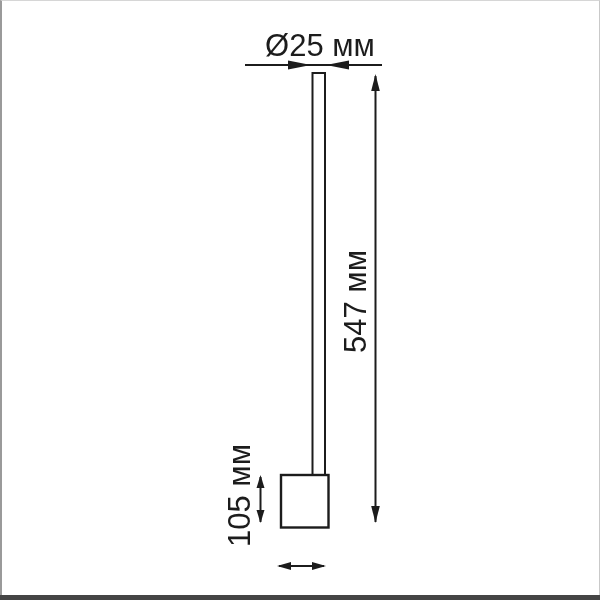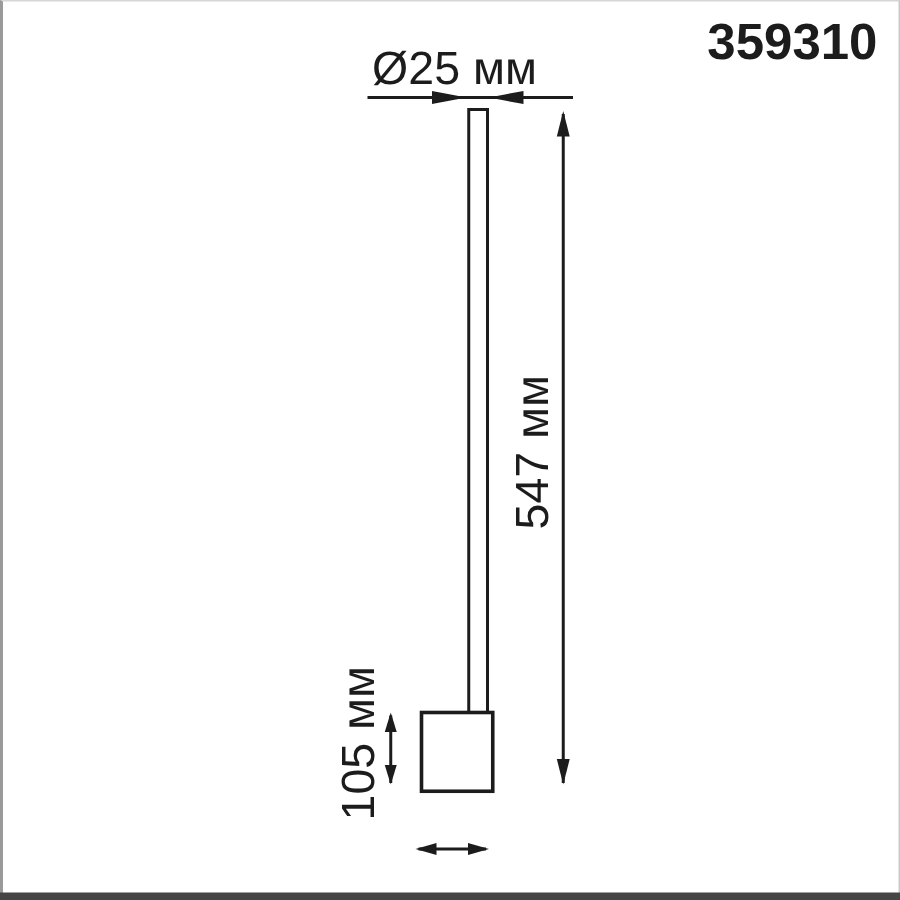--- a/index.html
+++ b/index.html
@@ -47,21 +47,21 @@
   }
   .product-code{
     top:11px;right:15px;
     font-size:34px;font-weight:700;line-height:1;
     letter-spacing:0px;
   }
   .dim{
     font-size:31px;font-weight:400;line-height:33px;height:33px;
     text-align:center;
   }
-  .dia-label{left:237px;top:29px;width:132px;}
+  .dia-label{left:254px;top:29px;width:132px;}
   .rot{transform:rotate(-90deg);transform-origin:center center;}
   .height-label{left:293px;top:285px;width:124px;}
   .base-height-label{left:177px;top:479px;width:124px;}
   .base-width-label{left:241px;top:533px;width:124px;}
 </style>
 </head>
 <body>
 
 <div class="stage">
 
@@ -80,21 +80,20 @@
 
     <line class="stroke" x1="260.5" y1="477" x2="260.5" y2="522" stroke-width="2"></line>
     <polygon class="head" points="260.5,475 256.5,488 264.5,488"></polygon>
     <polygon class="head" points="260.5,523 256.5,510 264.5,510"></polygon>
 
     <line class="stroke" x1="279" y1="566" x2="324" y2="566" stroke-width="2"></line>
     <polygon class="head" points="277,566 291,562 291,570"></polygon>
     <polygon class="head" points="326,566 312,562 312,570"></polygon>
   </svg>
 
-  <div class="label product-code">359310</div>
 
   <div class="label dim dia-label">Ø25 мм</div>
 
   <div class="label dim rot height-label">547 мм</div>
 
   <div class="label dim rot base-height-label">105 мм</div>
 
 
   <div class="frame"></div>
   <div class="bottom-bar"></div>

